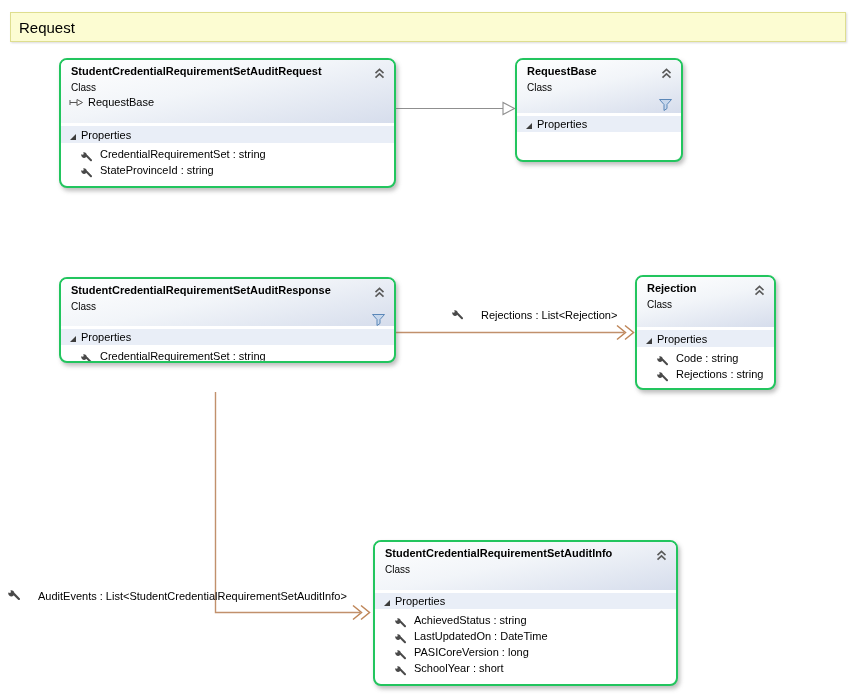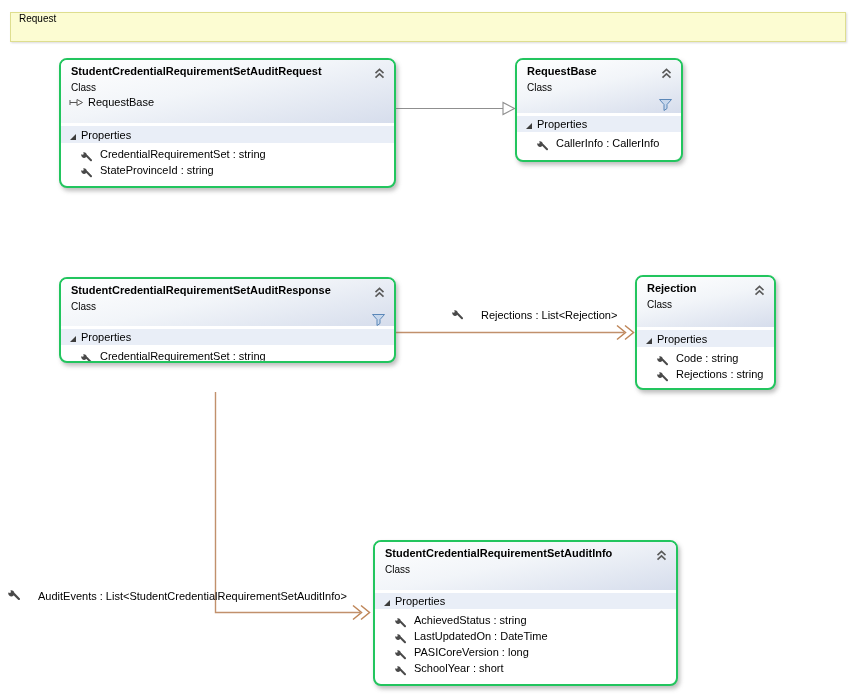--- a/index.html
+++ b/index.html
@@ -5,21 +5,21 @@
   html,body{margin:0;padding:0;background:#fff;}
   #canvas{
     position:relative;width:858px;height:698px;background:#ffffff;overflow:hidden;
     font-family:"Liberation Sans", sans-serif;color:#000;
   }
   
   .banner{
     position:absolute;left:10px;width:836px;height:30px;box-sizing:border-box;
     background:#FCFCD2;border:1px solid #DEDE8F;
     box-shadow:1px 1px 2px rgba(0,0,0,.15);
-    display:flex;align-items:flex-start;padding-left:8px;font-size:10px;
+    display:flex;align-items:center;padding-left:8px;font-size:15px;
   }
   
   .classbox{
     position:absolute;background:#ffffff;border:2px solid #22c55e;border-radius:8px;
     box-shadow:2px 3px 4px rgba(110,110,110,.45);overflow:hidden;box-sizing:border-box;
   }
   .cb-header{
     position:relative;width:100%;
     background:linear-gradient(168deg,#ffffff 0%,#f2f5f9 45%,#d6ddec 100%);
   }
@@ -154,29 +154,20 @@
       </div>
     </div>
     <div class="cb-band" style="height:16px">
       <span class="expander">
         <svg width="8" height="8" viewBox="0 0 8 8">
             <polygon points="7,1 7,7 1,7" fill="#3c3c3c"></polygon>
           </svg>
       </span>
       <span class="band-label">Properties</span>
     </div>
-    <div class="cb-rows">
-      <div class="cb-row">
-        <span class="wicon"><svg width="11" height="11" viewBox="0 0 12 12">
-              <path d="M2.4,0.4 A3.1,3.1 0 1 1 0.4,2.4 L2.1,3.0 L3.0,2.1 Z" fill="#4a4a4a"></path>
-              <rect x="5.0" y="3.0" width="2.2" height="9" rx="1.1" transform="rotate(-45 6.1 4.1)" fill="#4a4a4a"></rect>
-            </svg></span>
-        <span class="ptext">CallerInfo : CallerInfo</span>
-      </div>
-    </div>
   </div>
 
   <div class="classbox" style="left:59px;top:277px;width:337px;height:86px">
     <div class="cb-header" style="height:47px">
       <div class="cb-title">StudentCredentialRequirementSetAuditResponse</div>
       <div class="cb-stereo">Class</div>
       <div class="cb-collapse">
         <svg width="13" height="13" viewBox="0 0 13 13" fill="none" stroke="#5a5a5a" stroke-width="1.6">
           <path d="M2.5,6.2 L6.5,2.4 L10.5,6.2"></path>
             <path d="M2.5,10.6 L6.5,6.8 L10.5,10.6"></path>

